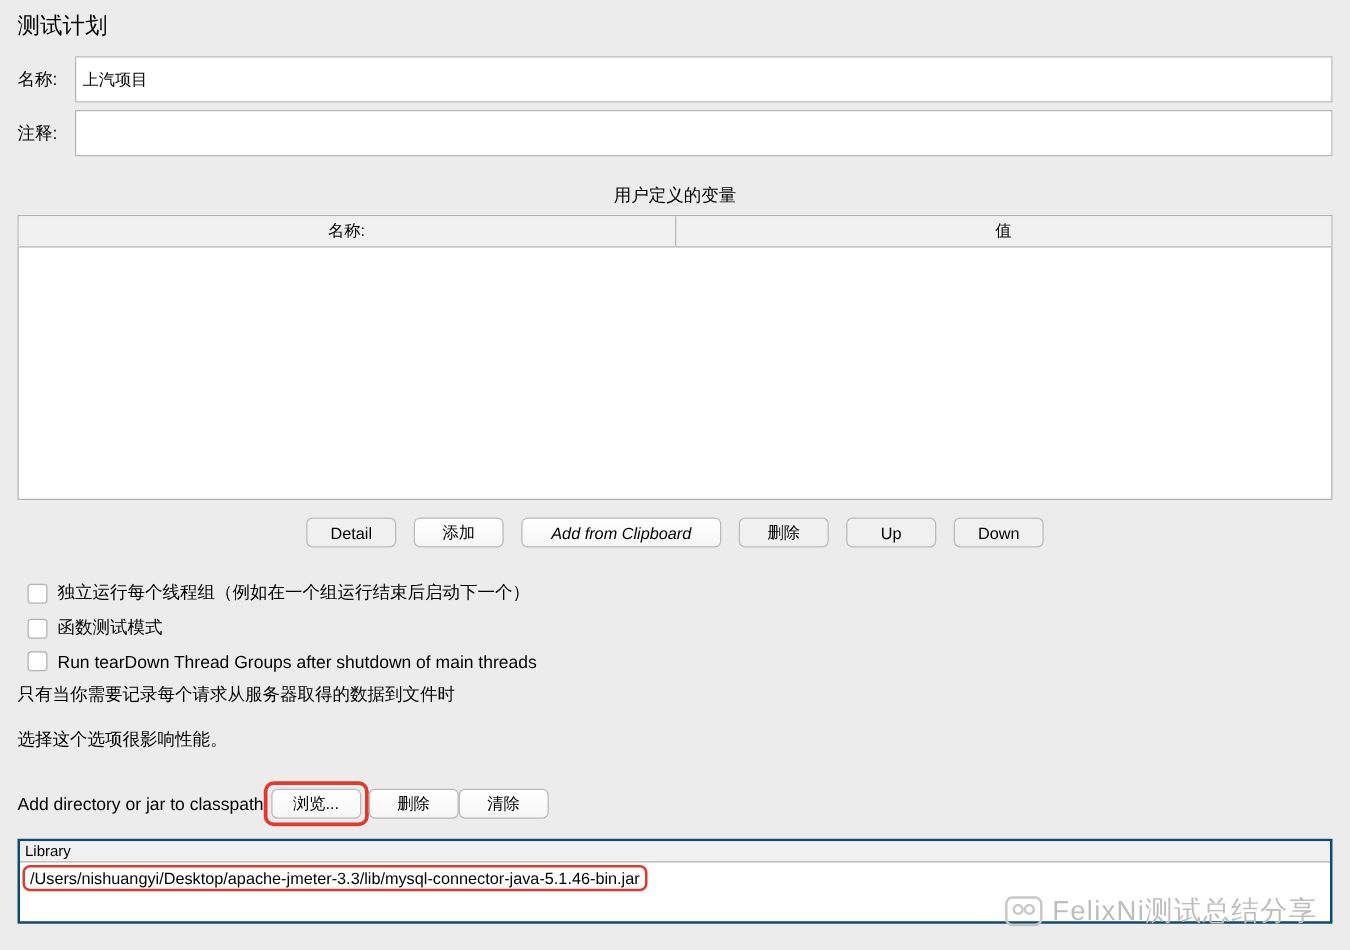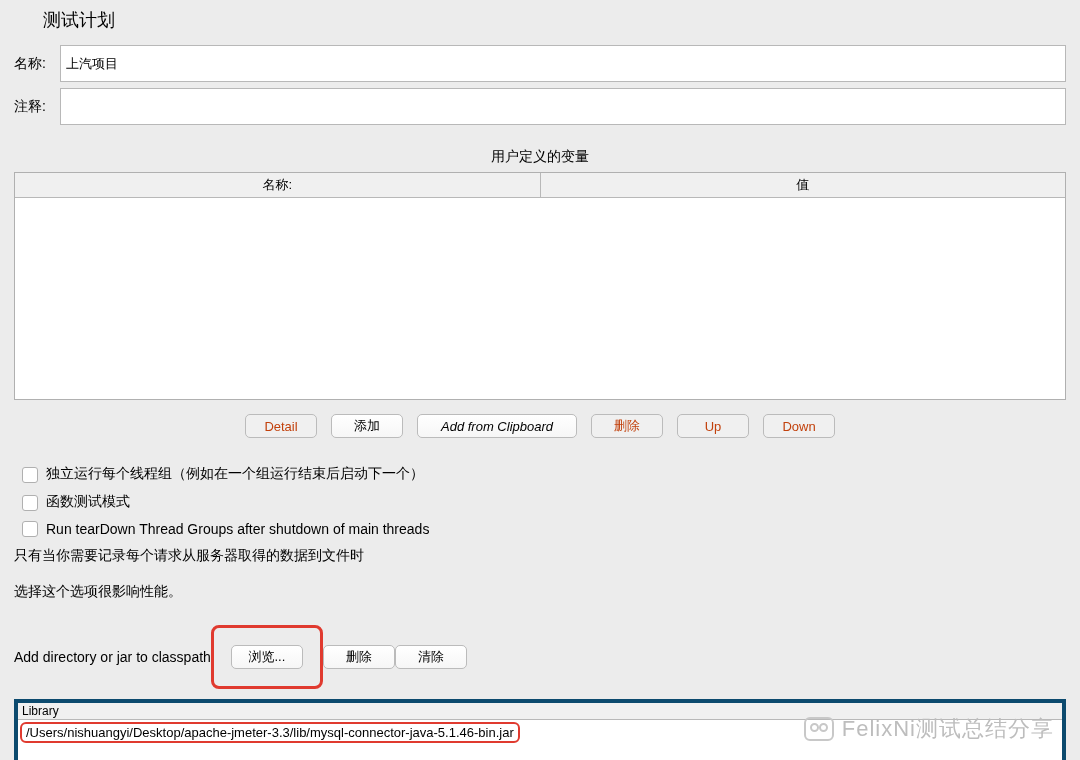--- a/index.html
+++ b/index.html
@@ -15,21 +15,20 @@
   }
   .panel {
     background: #ececec;
     padding: 0;
     height: 100%;
   }
   .title {
     font-size: 18px;
     font-weight: 400;
     padding: 8px 14px 10px 14px;
-    margin-left: 29px;
   }
   .form-row {
     display: flex;
     align-items: center;
     padding: 3px 14px;
   }
   .form-row .lbl {
     width: 46px;
     text-align: left;
     font-size: 14px;
@@ -80,21 +79,21 @@
     height: 24px;
     border: 1px solid #bbb;
     border-radius: 5px;
     background: linear-gradient(#ffffff,#f6f6f6);
     font-size: 13px;
     padding: 0 14px;
     cursor: pointer;
   }
   .btn.wide { min-width: 160px; font-style: italic; }
   .btn[disabled] {
-    color: #c2410c;
+    color: #000000;
     background: #f0f0f0;
     cursor: default;
   }
   .chk-block { padding: 2px 22px; }
   .chk-row {
     display: flex;
     align-items: flex-end;
     gap: 8px;
     padding: 5px 0;
     font-size: 14px;
@@ -114,26 +113,26 @@
   }
   .classpath-row {
     display: flex;
     align-items: center;
     padding: 22px 14px 8px 14px;
     font-size: 14px;
   }
   .highlight-box {
     border: 3px solid #e03a2f;
     border-radius: 8px;
-    padding: 17px;
+    padding: 3px;
     display: inline-flex;
   }
   .lib-table {
     margin: 2px 14px 0 14px;
-    border: 4px solid #0c4a6e;
+    border: 2px solid #0c4a6e;
     background: #fff;
     height: 68px;
     display: flex;
     flex-direction: column;
   }
   .lib-table .lib-hdr {
     font-size: 12px;
     padding: 1px 4px;
     background: #f0f0f0;
     border-bottom: 1px solid #b8b8b8;

